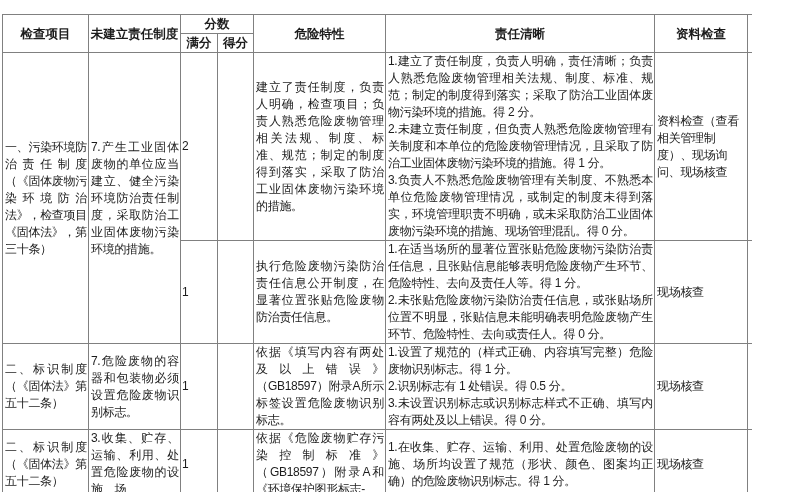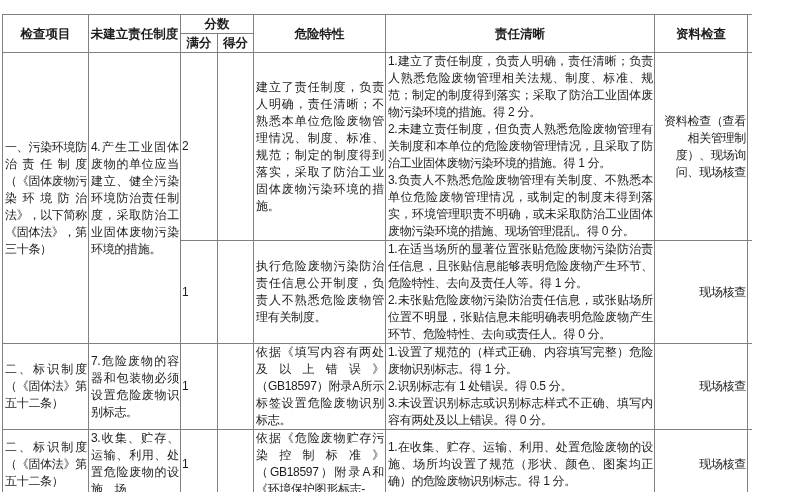--- a/index.html
+++ b/index.html
@@ -19,21 +19,21 @@
   .grid th {
     font-size:12.5px; font-weight:bold; text-align:center;
     vertical-align:middle; padding:1px 0; line-height:16px;
   }
   .grid td {
     font-size:12px; letter-spacing:-0.3px; line-height:17px;
     vertical-align:middle; padding:0 1px 0 2px;
     white-space:pre-wrap; text-align:justify;margin-top:42px;
   }
   td.c-score { text-align:left; padding-left:1px; }
-  td.c-method { text-align:right; }
+  td.c-method { text-align:left; }
   tr.hrow { height:19px; }
   tr.row-a { height:186px; }
   tr.row-b { height:103px; }
   tr.row-c { height:83px; }
   tr.row-d { height:49px; }
 </style>
 </head>
 <body>
 
 <div class="page">
@@ -58,35 +58,35 @@
         <th rowspan="2">资料检查</th>
         <th rowspan="2">备注</th>
       </tr>
       <tr class="hrow">
         <th>满分</th>
         <th>得分</th>
       </tr>
     </thead>
     <tbody>
       <tr class="row-a">
-        <td rowspan="2" class="c-item">一、污染环境防治责任制度（《固体废物污染环境防治法》，以下简称《固体法》，第三十条）</td>
-        <td rowspan="2" class="c-content">4.产生工业固体废物的单位应当建立、健全污染环境防治责任制度，采取防治工业固体废物污染环境的措施。</td>
+        <td rowspan="2" class="c-item">一、污染环境防治责任制度（《固体废物污染环境防治法》，检查项目《固体法》，第三十条）</td>
+        <td rowspan="2" class="c-content">7.产生工业固体废物的单位应当建立、健全污染环境防治责任制度，采取防治工业固体废物污染环境的措施。</td>
         <td class="c-score">2</td>
         <td class="c-score"></td>
-        <td class="c-standard">建立了责任制度，负责人明确，责任清晰；不熟悉本单位危险废物管理情况、制度、标准、规范；制定的制度得到落实，采取了防治工业固体废物污染环境的措施。</td>
+        <td class="c-standard">建立了责任制度，负责人明确，检查项目；负责人熟悉危险废物管理相关法规、制度、标准、规范；制定的制度得到落实，采取了防治工业固体废物污染环境的措施。</td>
         <td class="c-rules">1.建立了责任制度，负责人明确，责任清晰；负责人熟悉危险废物管理相关法规、制度、标准、规范；制定的制度得到落实；采取了防治工业固体废物污染环境的措施。得 2 分。
 2.未建立责任制度，但负责人熟悉危险废物管理有关制度和本单位的危险废物管理情况，且采取了防治工业固体废物污染环境的措施。得 1 分。
 3.负责人不熟悉危险废物管理有关制度、不熟悉本单位危险废物管理情况，或制定的制度未得到落实，环境管理职责不明确，或未采取防治工业固体废物污染环境的措施、现场管理混乱。得 0 分。</td>
         <td class="c-method">资料检查（查看相关管理制度）、现场询问、现场核查</td>
         <td class="c-note"></td>
       </tr>
       <tr class="row-b">
         <td class="c-score">1</td>
         <td class="c-score"></td>
-        <td class="c-standard">执行危险废物污染防治责任信息公开制度，负责人不熟悉危险废物管理有关制度。</td>
+        <td class="c-standard">执行危险废物污染防治责任信息公开制度，在显著位置张贴危险废物防治责任信息。</td>
         <td class="c-rules">1.在适当场所的显著位置张贴危险废物污染防治责任信息，且张贴信息能够表明危险废物产生环节、危险特性、去向及责任人等。得 1 分。
 2.未张贴危险废物污染防治责任信息，或张贴场所位置不明显，张贴信息未能明确表明危险废物产生环节、危险特性、去向或责任人。得 0 分。</td>
         <td class="c-method">现场核查</td>
         <td class="c-note"></td>
       </tr>
       <tr class="row-c">
         <td class="c-item">二、标识制度（《固体法》第五十二条）</td>
         <td class="c-content">7.危险废物的容器和包装物必须设置危险废物识别标志。</td>
         <td class="c-score">1</td>
         <td class="c-score"></td>

